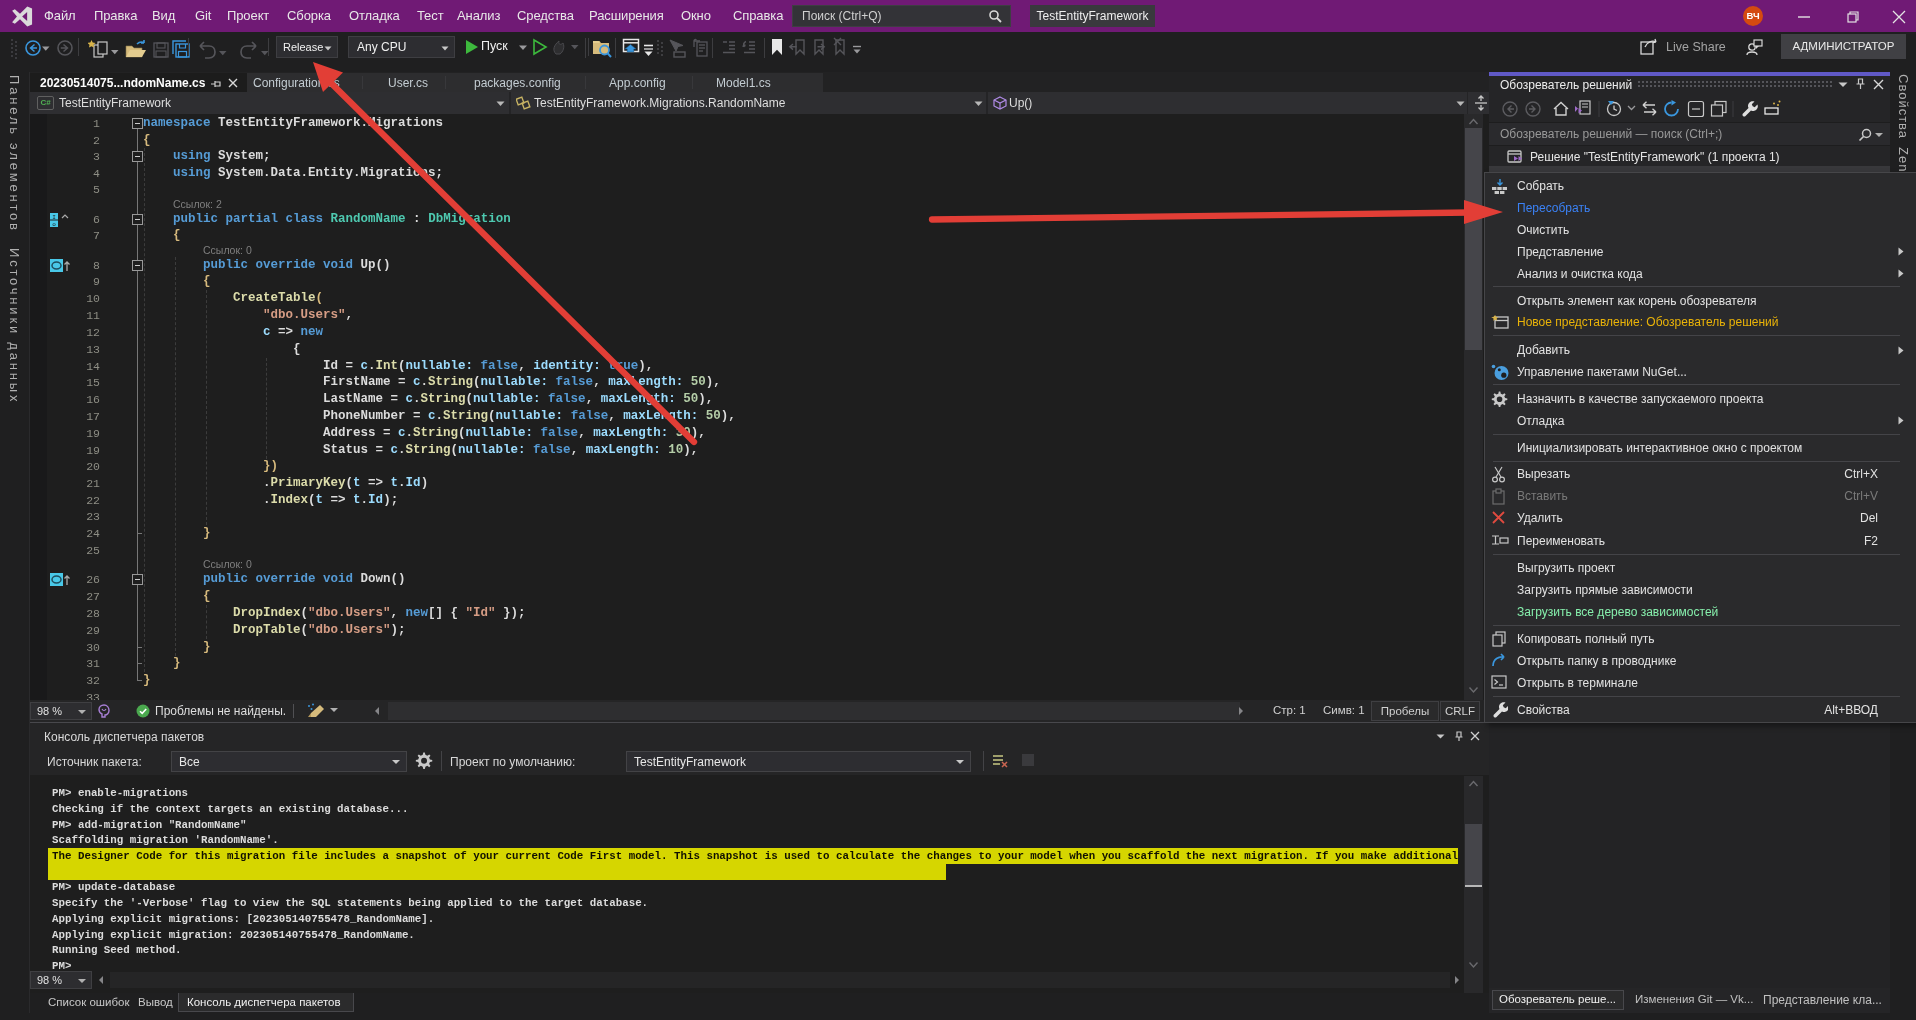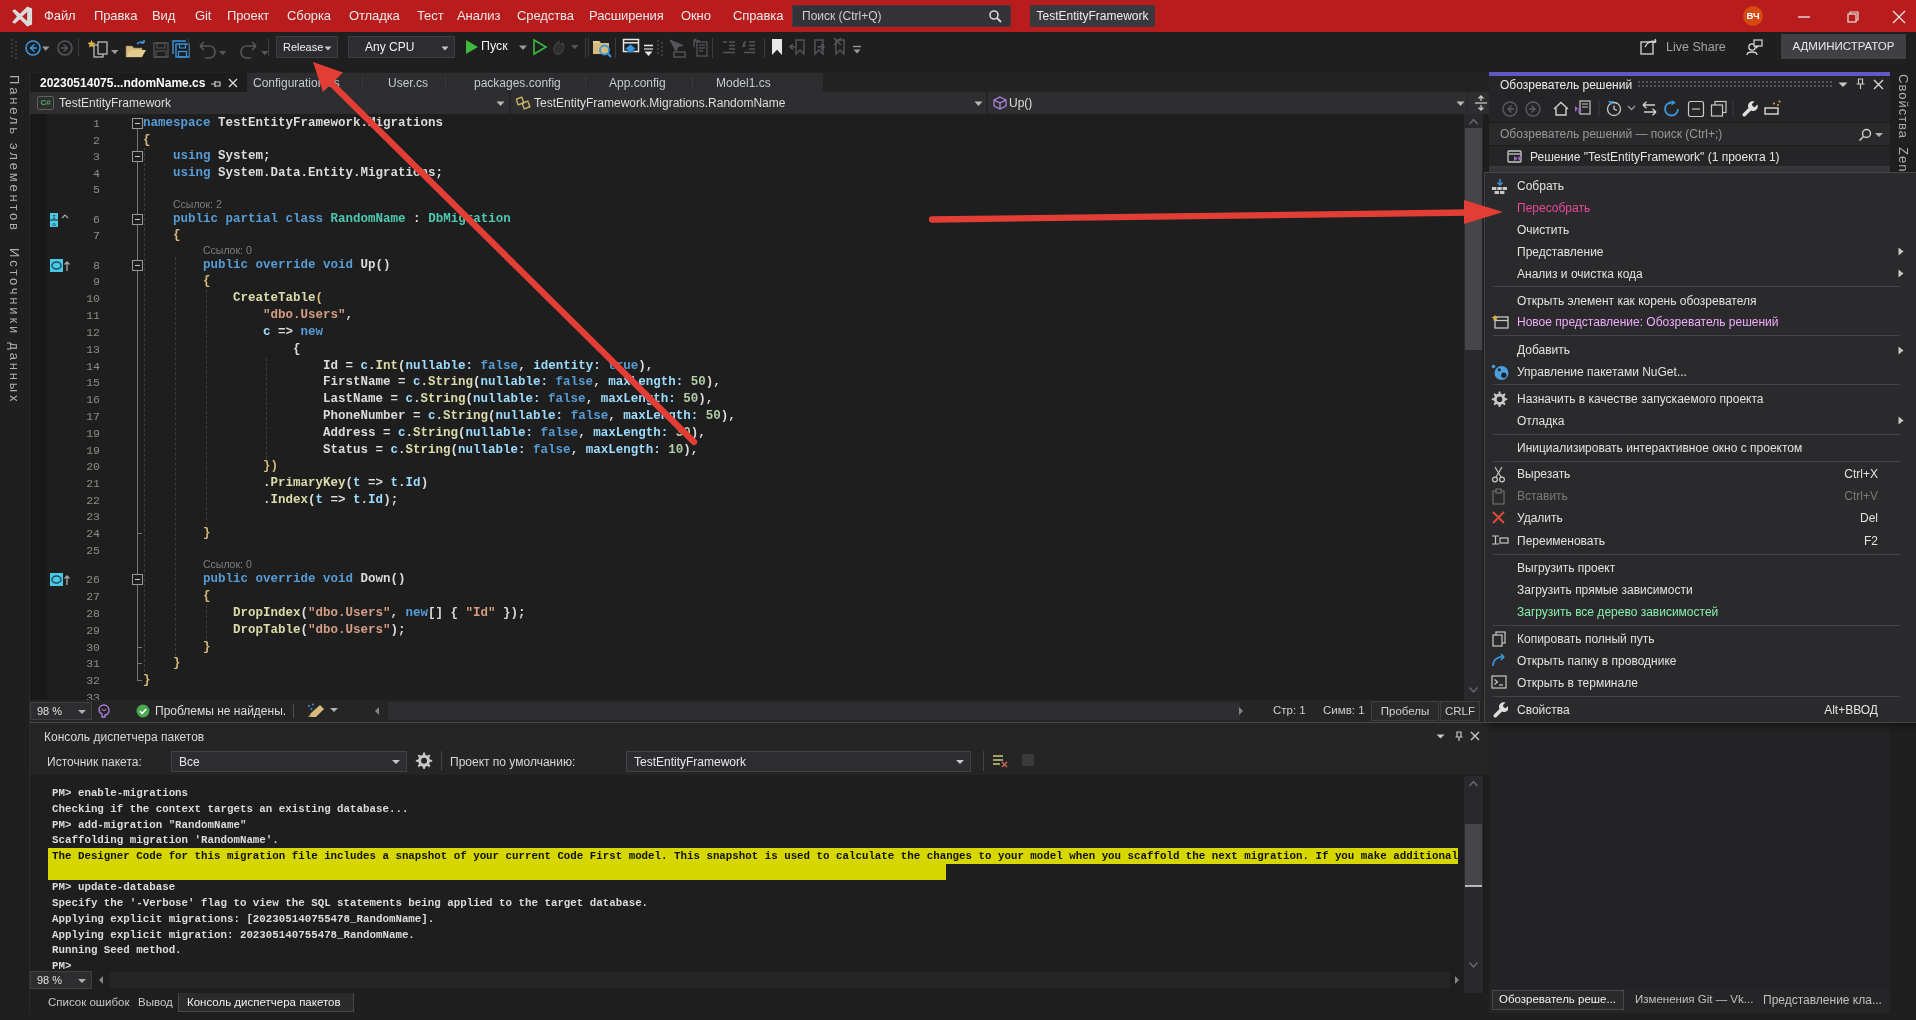--- a/index.html
+++ b/index.html
@@ -18,21 +18,21 @@
 .sep{position:absolute;height:1px;background:#444448;}
 .tb-sep{position:absolute;top:6px;width:1px;height:18px;background:#3d3d40;}
 .conline{position:absolute;white-space:pre;font-family:"Liberation Mono",monospace;font-size:10.8px;height:15.7px;line-height:15.7px;color:#dcdcdc;font-weight:bold;}
 .mt{top:8px;font-size:13px;color:#e8e8e8;letter-spacing:-0.1px;}
 .itab{position:absolute;top:4px;font-size:12px;color:#c3ccd2;}
 .tsep{position:absolute;top:4px;width:1px;height:13px;background:#38383b;}
 </style></head>
 <body>
 <div id="root">
 
-<div class="abs" id="titlebar" style="left:0;top:0;width:1916px;height:32px;background:#b91c1c">
+<div class="abs" id="titlebar" style="left:0;top:0;width:1916px;height:32px;background:#701a75">
 <svg class="abs" style="left:11px;top:5px" width="22" height="23" viewBox="0 0 24 24">
 <path fill-rule="evenodd" d="M17.8 1 L23 3.3 L23 20.7 L17.8 23 L9.8 15.1 L4.2 19.8 L1.2 18.2 L6.5 12 L1.2 5.8 L4.2 4.2 L9.8 8.9 Z M17.6 7.1 L12.2 12 L17.6 16.9 Z" fill="#dadada"></path>
 </svg>
 <div class="abs" style="left:44px;top:8px;width:760px;height:16px"></div>
 <span class="abs mt" style="left:44px">Файл</span>
 <span class="abs mt" style="left:94px">Правка</span>
 <span class="abs mt" style="left:152px">Вид</span>
 <span class="abs mt" style="left:195px">Git</span>
 <span class="abs mt" style="left:227px">Проект</span>
 <span class="abs mt" style="left:287px">Сборка</span>
@@ -109,21 +109,21 @@
 <svg class="abs" style="left:196px;top:6px" width="80" height="26" viewBox="0 0 80 26">
 <path d="M4 8 L8 4 M4 8 L8 12 M4 8 L13 8 C17 8 19 11 19 14 C19 17 17 20 13 20 L9 20" fill="none" stroke="#55555a" stroke-width="1.7"></path>
 <path d="M23 13 L30.5 13 L26.75 17.2 Z" fill="#55555a"></path>
 <path d="M60 8 L56 4 M60 8 L56 12 M60 8 L51 8 C47 8 45 11 45 14 C45 17 47 20 51 20 L55 20" fill="none" stroke="#55555a" stroke-width="1.7"></path>
 <path d="M65 13 L72.5 13 L68.75 17.2 Z" fill="#55555a"></path>
 </svg>
 <div class="tb-sep" style="left:268px"></div>
 <div class="abs" style="left:276px;top:4px;width:62px;height:22px;background:#2d2d31;border:1px solid #3e3e42;font-size:11px;color:#f0f0f0;line-height:20px;padding-left:6px">Release <svg style="position:absolute;right:5px;top:9px" width="8" height="5" viewBox="0 0 8 5">
           <path d="M0.5 0.5 L7.5 0.5 L4 4.5 Z" fill="#c8c8c8"></path>
         </svg></div>
-<div class="abs" style="left:348px;top:4px;width:107px;height:22px;background:#2d2d31;border:1px solid #3e3e42;font-size:12px;color:#f0f0f0;line-height:20px;padding-left:16px">Any CPU <svg style="position:absolute;right:5px;top:9px" width="8" height="5" viewBox="0 0 8 5">
+<div class="abs" style="left:348px;top:4px;width:107px;height:22px;background:#2d2d31;border:1px solid #3e3e42;font-size:12px;color:#f0f0f0;line-height:20px;padding-left:8px">Any CPU <svg style="position:absolute;right:5px;top:9px" width="8" height="5" viewBox="0 0 8 5">
           <path d="M0.5 0.5 L7.5 0.5 L4 4.5 Z" fill="#c8c8c8"></path>
         </svg></div>
 <svg class="abs" style="left:464px;top:6px" width="120" height="18" viewBox="0 0 120 18">
 <path d="M2 2 L14 9 L2 16 Z" fill="#3db93d"></path>
 <path d="M55 7.5 L63 7.5 L59 12 Z" fill="#99999c"></path>
 <path d="M70 2 L82 9 L70 16 Z" fill="none" stroke="#3db93d" stroke-width="1.6"></path>
 <path d="M92 16 C88 12 90 7 95 3 C94 7 97 7 99 5 C101 9 99 14 96 16 Z" fill="#2e2e30" stroke="#4a4a4e" stroke-width="1"></path>
 <path d="M107 7 L114.5 7 L110.75 11.2 Z" fill="#55555a"></path>
 </svg>
 <span class="abs" style="left:481px;top:7px;font-size:12.5px;color:#f0f0f0">Пуск</span>
@@ -625,33 +625,33 @@
       <svg class="abs" style="left:6px;top:4.5px" width="18" height="17" viewBox="0 0 18 17">
         <path d="M9 1 L9 7 M6.5 4.5 L9 7 L11.5 4.5" fill="none" stroke="#3a96dd" stroke-width="1.4"></path>
         <g fill="#c8c8c8">
           <rect x="1" y="9" width="4.4" height="3"></rect>
           <rect x="6.3" y="9" width="4.4" height="3"></rect>
           <rect x="11.6" y="9" width="4.4" height="3"></rect>
           <rect x="3.6" y="13" width="4.4" height="3"></rect>
           <rect x="9" y="13" width="4.4" height="3"></rect>
         </g>
       </svg>
-      <div class="menu-item" style="left:32px;top:24px;color:#ec4899">Пересобрать</div>
+      <div class="menu-item" style="left:32px;top:24px;color:#3b82f6">Пересобрать</div>
       <div class="menu-item" style="left:32px;top:46px;color:#e2e2e2">Очистить</div>
       <div class="menu-item" style="left:32px;top:67.6px;color:#e2e2e2">Представление</div>
       <svg class="abs" style="left:413px;top:74.1px" width="6" height="9" viewBox="0 0 6 9">
         <path d="M0.5 0.5 L5.5 4.5 L0.5 8.5 Z" fill="#c8c8c8"></path>
       </svg>
       <div class="menu-item" style="left:32px;top:89.60000000000002px;color:#e2e2e2">Анализ и очистка кода</div>
       <svg class="abs" style="left:413px;top:96.10000000000002px" width="6" height="9" viewBox="0 0 6 9">
         <path d="M0.5 0.5 L5.5 4.5 L0.5 8.5 Z" fill="#c8c8c8"></path>
       </svg>
       <div class="sep" style="left:8px;top:112.5px;width:407px"></div>
       <div class="menu-item" style="left:32px;top:117px;color:#e2e2e2">Открыть элемент как корень обозревателя</div>
-      <div class="menu-item" style="left:32px;top:138px;color:#f0abfc">Новое представление: Обозреватель решений</div>
+      <div class="menu-item" style="left:32px;top:138px;color:#eab308">Новое представление: Обозреватель решений</div>
       <svg class="abs" style="left:6px;top:140.5px" width="18" height="16" viewBox="0 0 18 16">
         <rect x="4" y="3" width="13" height="11" fill="none" stroke="#c8c8c8" stroke-width="1.3"></rect>
         <line x1="4" y1="6.5" x2="17" y2="6.5" stroke="#c8c8c8" stroke-width="1.3"></line>
         <path d="M3.5 1 l1 2.2 l2.4 .3 l-1.7 1.6 l.4 2.4 l-2.1 -1.2 l-2.1 1.2 l.4 -2.4 L-0.9 3.5 l2.4 -.3 Z" fill="#d9b44a" transform="translate(1,0) scale(0.9)"></path>
       </svg>
       <div class="sep" style="left:8px;top:161.5px;width:407px"></div>
       <div class="menu-item" style="left:32px;top:166px;color:#e2e2e2">Добавить</div>
       <svg class="abs" style="left:413px;top:172.5px" width="6" height="9" viewBox="0 0 6 9">
         <path d="M0.5 0.5 L5.5 4.5 L0.5 8.5 Z" fill="#c8c8c8"></path>
       </svg>

